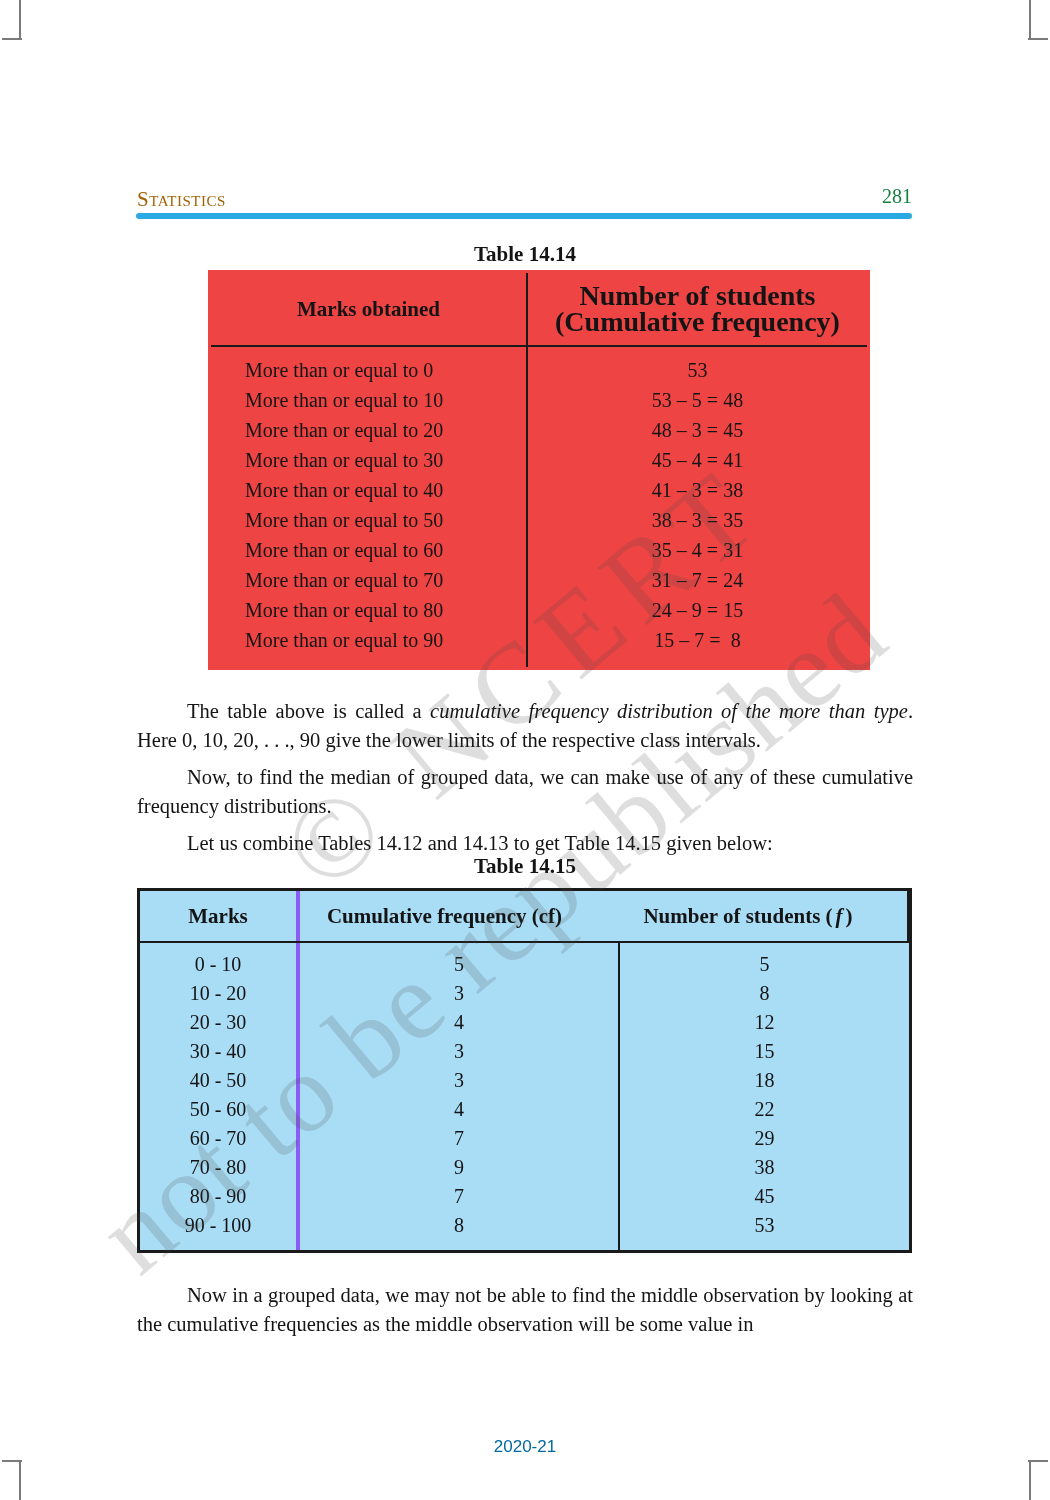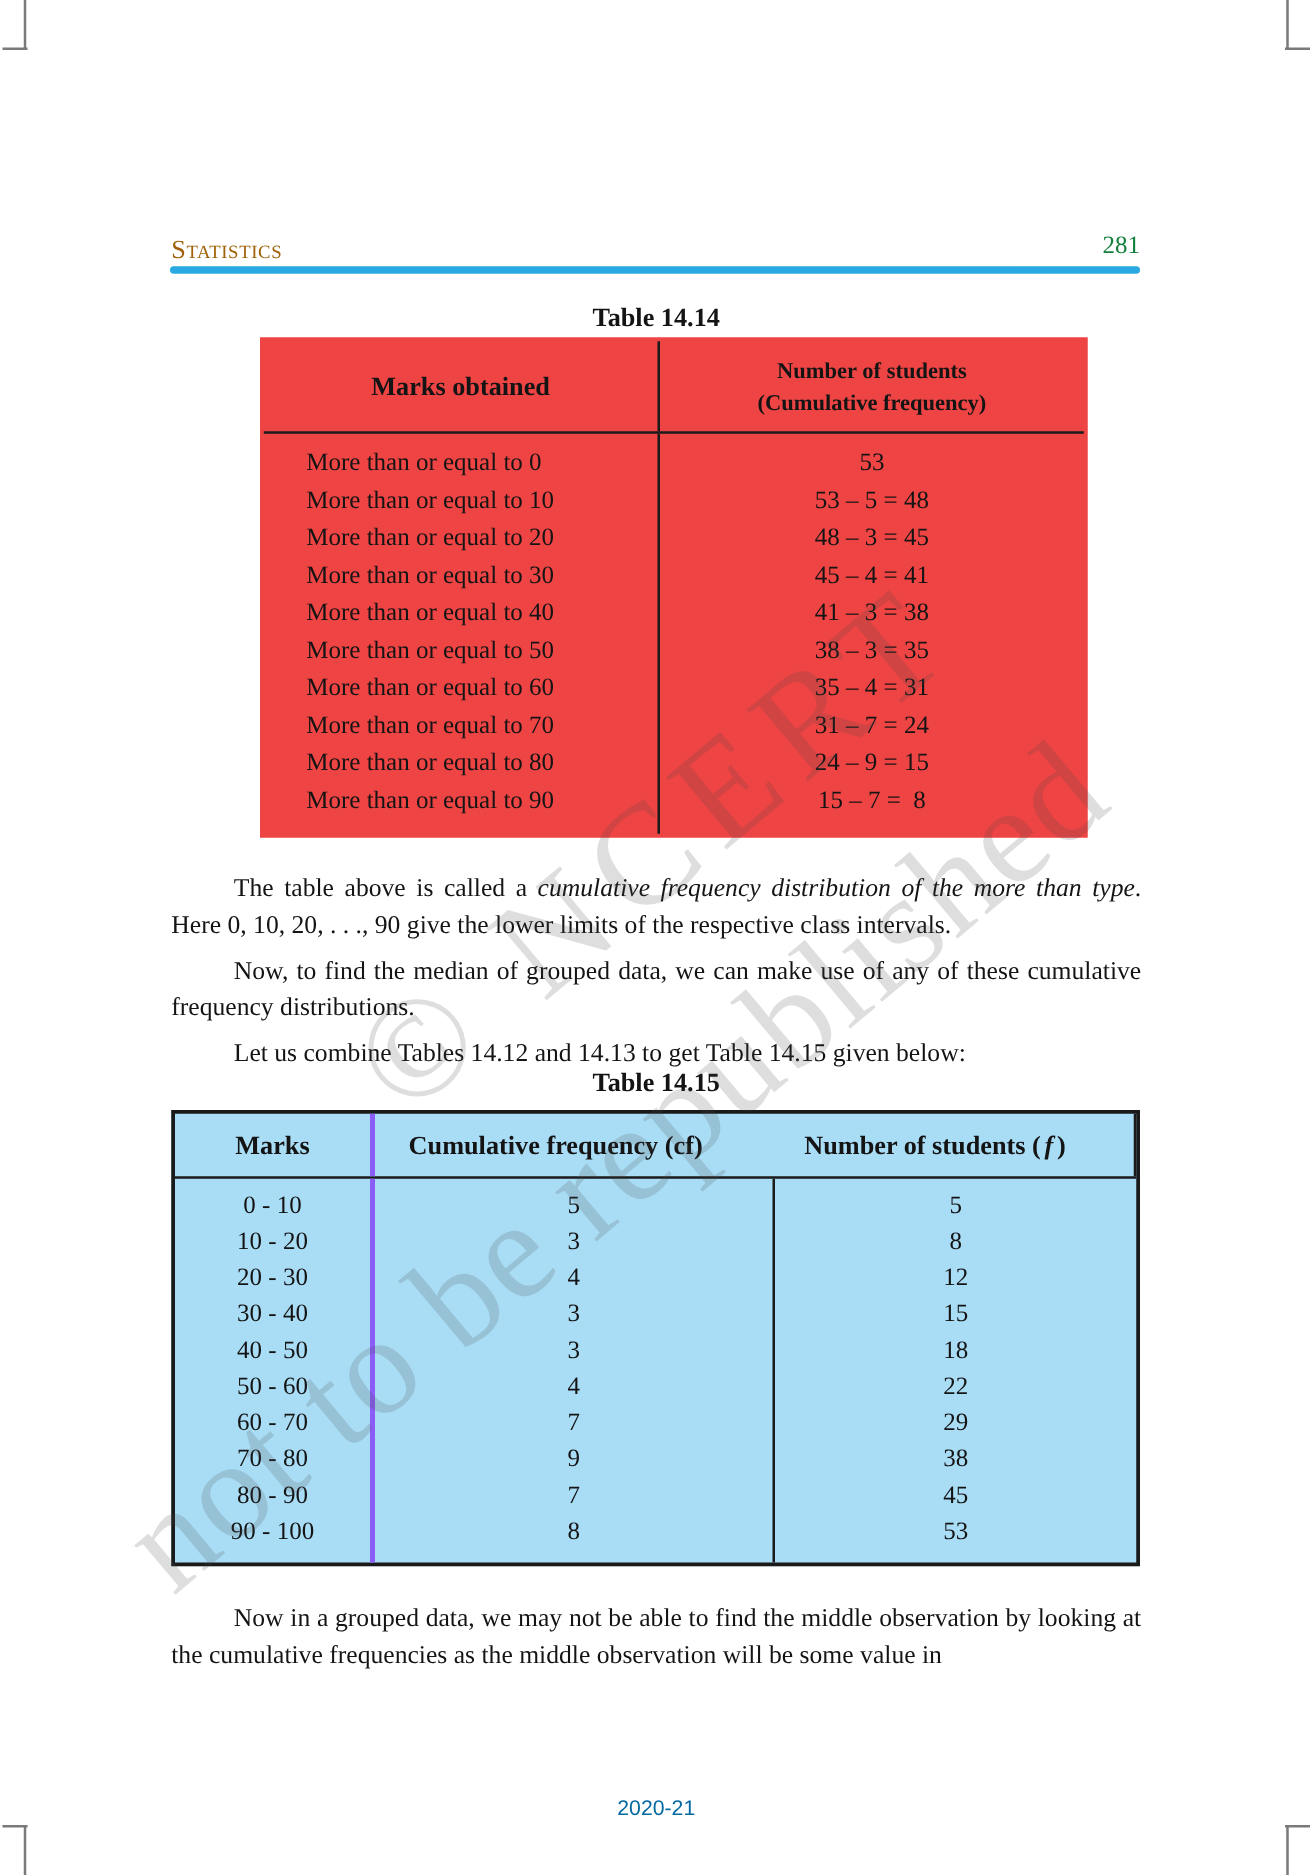--- a/index.html
+++ b/index.html
@@ -21,21 +21,21 @@
     font-weight:bold;font-size:21px;}
   .title-1{top:242px;}
   .title-2{top:854px;}
   
   .t1{position:absolute;left:208px;top:270px;width:656px;
     border:3px solid #ef4444;background:#ef4444;}
   .t1-header{display:flex;border-bottom:2px solid #1a1a1a;height:72px;}
   .t1-h1{width:315px;border-right:2px solid #1a1a1a;display:flex;
     align-items:center;justify-content:center;font-weight:bold;font-size:21px;}
   .t1-h2{flex:1;display:flex;flex-direction:column;align-items:center;
-    justify-content:center;font-weight:bold;font-size:18px;line-height:26px;}
+    justify-content:center;font-weight:bold;font-size:28px;line-height:26px;}
   .t1-body{display:flex;}
   .t1-col-labels{width:281px;border-right:2px solid #1a1a1a;
     padding:8px 0 8px 34px;}
   .t1-col-vals{flex:1;padding:8px 0 12px 0;text-align:center;}
   .t1-line{height:30px;line-height:30px;font-size:20px;white-space:pre;}
   
   .t2{position:absolute;left:137px;top:888px;width:769px;
     border:3px solid #1a1a1a;background:#a9dcf5;}
   .t2-header{display:flex;border-bottom:2px solid #1a1a1a;height:50px;}
   .t2-hcell{display:flex;align-items:center;justify-content:center;

